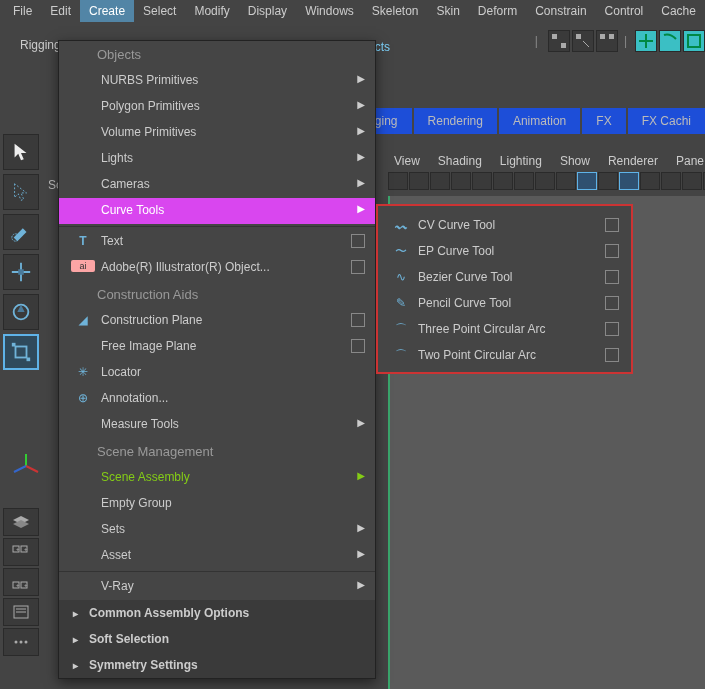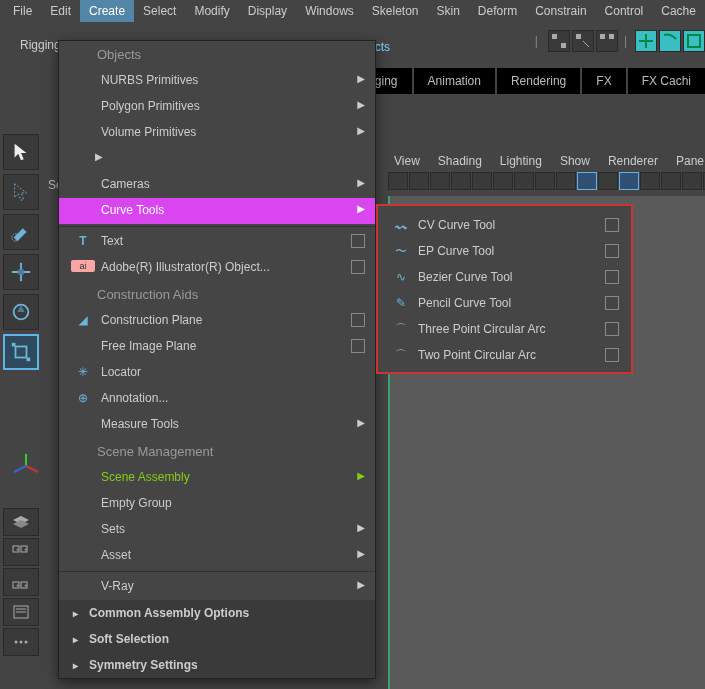--- a/index.html
+++ b/index.html
@@ -5,21 +5,21 @@
 * { margin:0; padding:0; box-sizing:border-box; font-family:Arial,sans-serif; }
 body { background:#444; color:#ccc; font-size:12px; width:705px; height:689px; overflow:hidden; position:relative; }
 .menubar { background:#444; display:flex; padding:2px 4px; height:22px; align-items:center; }
 .menubar > div { padding:4px 9px; cursor:pointer; }
 .menubar > div.active { background:#5285a6; color:#fff; }
 .shelf-label { position:absolute; left:20px; top:38px; color:#ccc; font-size:12px; }
 .toolbar-right { position:absolute; right:0; top:30px; display:flex; align-items:center; }
 .tbx { width:22px; height:22px; background:#3a3a3a; margin-left:2px; border:1px solid #2a2a2a; }
 .tbx.cyan { background:#3bbfc4; }
 .tabs { position:absolute; right:0; top:68px; display:flex; align-items:center; gap:2px; }
-.tab { padding:6px 14px; background:#000000; color:#bbb; }
+.tab { padding:6px 14px; background:#1d4ed8; color:#bbb;margin-top:40px; }
 .left-toolbar { position:absolute; left:0; top:130px; width:42px; display:flex; flex-direction:column; gap:4px; padding:4px 3px; }
 .ltool { width:36px; height:36px; background:#3a3a3a; border:1px solid #2a2a2a; display:flex; align-items:center; justify-content:center; }
 .ltool.sel { border:2px solid #5fb3e8; background:#2f4a5c; }
 .dropdown { position:absolute; left:58px; top:40px; width:318px; background:#454545; border:1px solid #222; box-shadow:0 4px 12px rgba(0,0,0,.5); }
 .dd-header { color:#999; padding:6px 8px 6px 38px; font-size:13px; font-style:normal; }
 .dd-item { display:flex; align-items:flex-start; padding:5px 10px 5px 12px; cursor:pointer; height:26px; }
 .dd-item.active { background:#d946ef; color:#fff; }
 .dd-item.disabled { color:#84cc16; }
 .dd-icon { width:24px; text-align:center; font-size:12px; }
 .dd-label { flex:1; padding-left:6px; }
@@ -104,22 +104,22 @@
   <div class="tbx cyan">
     <svg viewBox="0 0 20 20" width="20" height="20">
         <rect x="4" y="4" width="12" height="12" fill="none" stroke="#084" stroke-width="2"></rect>
       </svg>
   </div>
 </div>
 
 <div class="tabs">
   <span style="color:#3aa66c;font-size:16px;margin-right:4px">]</span>
   <div class="tab">ging</div>
+  <div class="tab">Rendering</div>
   <div class="tab">Animation</div>
-  <div class="tab">Rendering</div>
   <div class="tab">FX</div>
   <div class="tab">FX Cachi</div>
 </div>
 
 <div class="viewport-bar">
   <div>View</div>
   <div>Shading</div>
   <div>Lighting</div>
   <div>Show</div>
   <div>Renderer</div>
@@ -242,20 +242,21 @@
       <span class="dd-label">Polygon Primitives</span>
       <span class="dd-arrow">▶</span>
     </div>
   <div class="dd-item">
       <span class="dd-icon"></span>
       <span class="dd-label">Volume Primitives</span>
       <span class="dd-arrow">▶</span>
     </div>
   <div class="dd-item">
       <span class="dd-icon"></span>
+      <span class="dd-label">Lights</span>
       <span class="dd-arrow">▶</span>
     </div>
   <div class="dd-item">
       <span class="dd-icon"></span>
       <span class="dd-label">Cameras</span>
       <span class="dd-arrow">▶</span>
     </div>
   <div class="dd-item active">
       <span class="dd-icon"></span>
       <span class="dd-label">Curve Tools</span>

